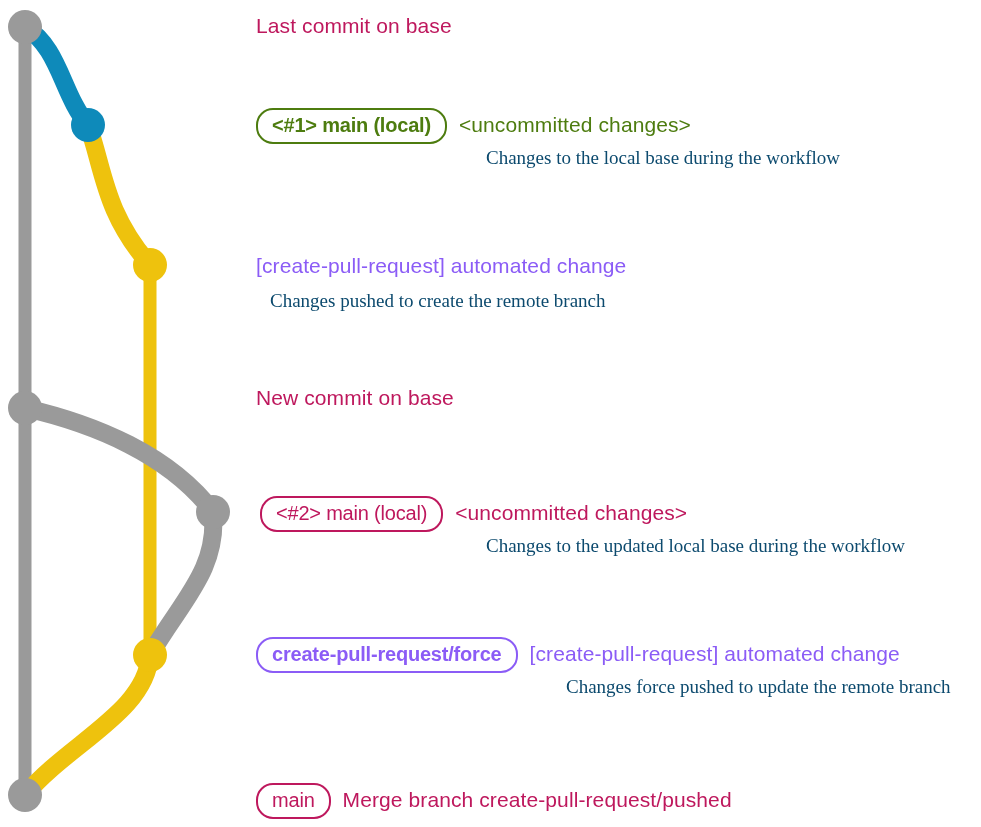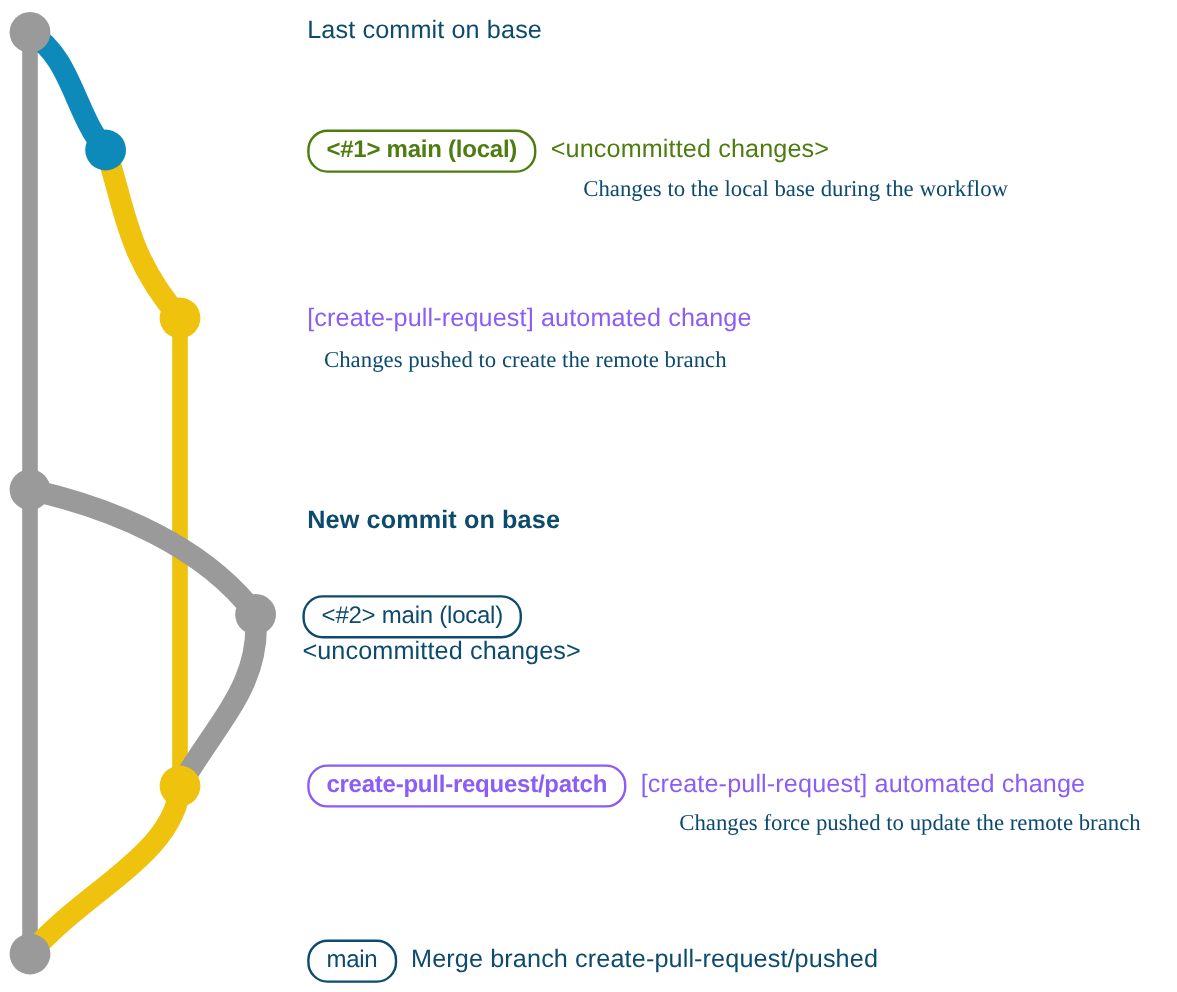--- a/index.html
+++ b/index.html
@@ -72,21 +72,21 @@
   .desc {
     position: absolute;
     font-family: "Liberation Serif", "DejaVu Serif", serif;
     font-size: 19px;
     line-height: 19px;
     color: #0c4a6e;
     white-space: nowrap;
   }
   .c-blue   { color: #4d7c0f; }
   .c-yellow { color: #8b5cf6; }
-  .c-gray   { color: #0c4a6e; }
+  .c-gray   { color: #be185d; }
 </style>
 </head>
 <body>
 
 <div id="canvas">
 
   <svg id="graph" viewBox="0 0 981 827" xmlns="http://www.w3.org/2000/svg">
 
     <path d="M 25 27 L 25 795" fill="none" stroke="#9a9a9a" stroke-width="13" stroke-linecap="round"></path>
 
@@ -119,31 +119,32 @@
     <span class="tag c-blue">&lt;#1&gt; main (local)</span>
     <span class="subject c-blue">&lt;uncommitted changes&gt;</span>
   </div>
   <div class="desc" style="left:486px; top:148px;">Changes to the local base during the workflow</div>
 
   <div class="row" style="left:256px; top:255px;">
     <span class="subject standalone heading c-yellow">[create-pull-request] automated change</span>
   </div>
   <div class="desc" style="left:270px; top:291px;">Changes pushed to create the remote branch</div>
 
-  <div class="row" style="left:256px; top:423px;font-weight:bold;">
+  <div class="row" style="left:256px; top:387px;">
     <span class="subject standalone heading c-gray">New commit on base</span>
   </div>
 
-  <div class="row" style="left:240px; top:496px;flex-direction:column;">
+  <div class="row" style="left:260px; top:496px;">
     <span class="tag weak c-gray">&lt;#2&gt; main (local)</span>
     <span class="subject c-gray">&lt;uncommitted changes&gt;</span>
   </div>
+  <div class="desc" style="left:486px; top:536px;">Changes to the updated local base during the workflow</div>
 
   <div class="row" style="left:256px; top:637px;">
-    <span class="tag c-yellow">create-pull-request/patch</span>
+    <span class="tag c-yellow">create-pull-request/force</span>
     <span class="subject c-yellow">[create-pull-request] automated change</span>
   </div>
   <div class="desc" style="left:566px; top:677px;">Changes force pushed to update the remote branch</div>
 
   <div class="row" style="left:256px; top:783px;">
     <span class="tag weak c-gray">main</span>
     <span class="subject c-gray">Merge branch create-pull-request/pushed</span>
   </div>
 
 </div>

